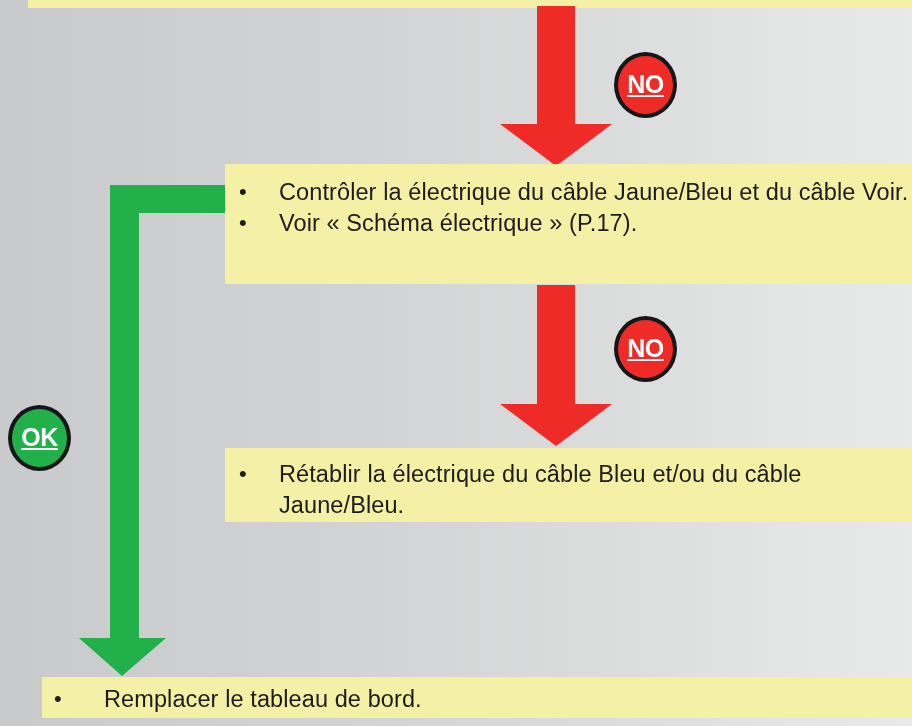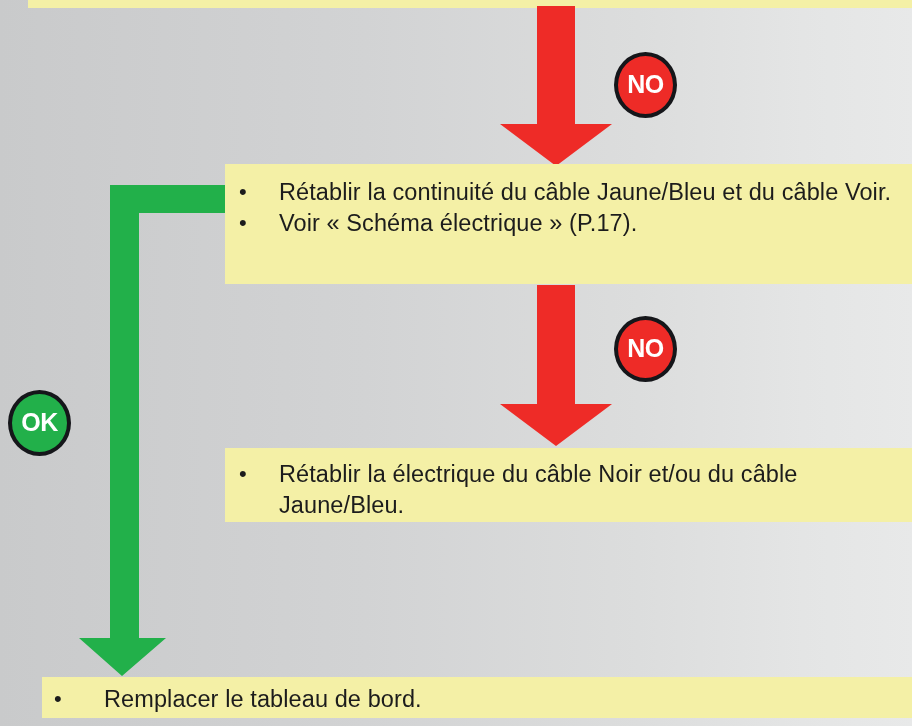--- a/index.html
+++ b/index.html
@@ -83,20 +83,21 @@
     position: absolute;
     border-radius: 50%;
     display: flex;
     align-items: center;
     justify-content: center;
     box-sizing: border-box;
     border: 4px solid #15161a;
     font-weight: bold;
     color: #ffffff;
     letter-spacing: -0.5px;
+    text-decoration: underline;
   }
   .badge-inner {
     width: 100%;
     height: 100%;
     border-radius: 50%;
     display: flex;
     align-items: center;
     justify-content: center;
     border: 3px solid transparent;
     box-sizing: border-box;
@@ -108,21 +109,21 @@
     background: #22b04a;
   }
   .badge-label {
     font-size: 25px;
     line-height: 1;
     transform: translateY(-1px);
   }
 
   #badge-no-1 { left: 614px; top: 52px;  width: 63px; height: 66px; }
   #badge-no-2 { left: 614px; top: 316px; width: 63px; height: 66px; }
-  #badge-ok-1 { left: 8px;   top: 390px; width: 63px; height: 66px; }
+  #badge-ok-1 { left: 8px;   top: 405px; width: 63px; height: 66px; }
 </style>
 </head>
 <body>
 
 <div id="stage">
 
   <div class="top-strip"></div>
 
   <svg id="arrows" viewBox="0 0 912 726" width="912" height="726" xmlns="http://www.w3.org/2000/svg">
 
@@ -147,32 +148,32 @@
 
   <div class="badge badge-ok" id="badge-ok-1">
     <span class="badge-inner">
       <span class="badge-label">OK</span>
     </span>
   </div>
 
   <div class="ybox" id="ybox1">
       <div class="bullet-row">
         <span class="bullet-dot">•</span>
-        <span class="bullet-text"><span>Rétablir la continuité du câble </span><b>Jaune/Bleu</b><span> et du câble </span><b>Voir.</b></span>
+        <span class="bullet-text"><span>Contrôler la électrique du câble </span><b>Jaune/Bleu</b><span> et du câble </span><b>Voir.</b></span>
       </div>
       <div class="bullet-row">
         <span class="bullet-dot">•</span>
         <span class="bullet-text"><span>Voir «&nbsp;Schéma électrique&nbsp;» (P.17).</span></span>
       </div>
     </div>
 
   <div class="ybox" id="ybox2">
       <div class="bullet-row">
         <span class="bullet-dot">•</span>
-        <span class="bullet-text"><span>Rétablir la électrique du câble </span><b>Noir</b><span> et/ou du câble </span><b>Jaune/Bleu</b><span>.</span></span>
+        <span class="bullet-text"><span>Rétablir la électrique du câble </span><b>Bleu</b><span> et/ou du câble </span><b>Jaune/Bleu</b><span>.</span></span>
       </div>
     </div>
 
   <div class="ybox" id="ybox3">
       <div class="bullet-row">
         <span class="bullet-dot">•</span>
         <span class="bullet-text"><span>Remplacer le tableau de bord.</span></span>
       </div>
     </div>
 

